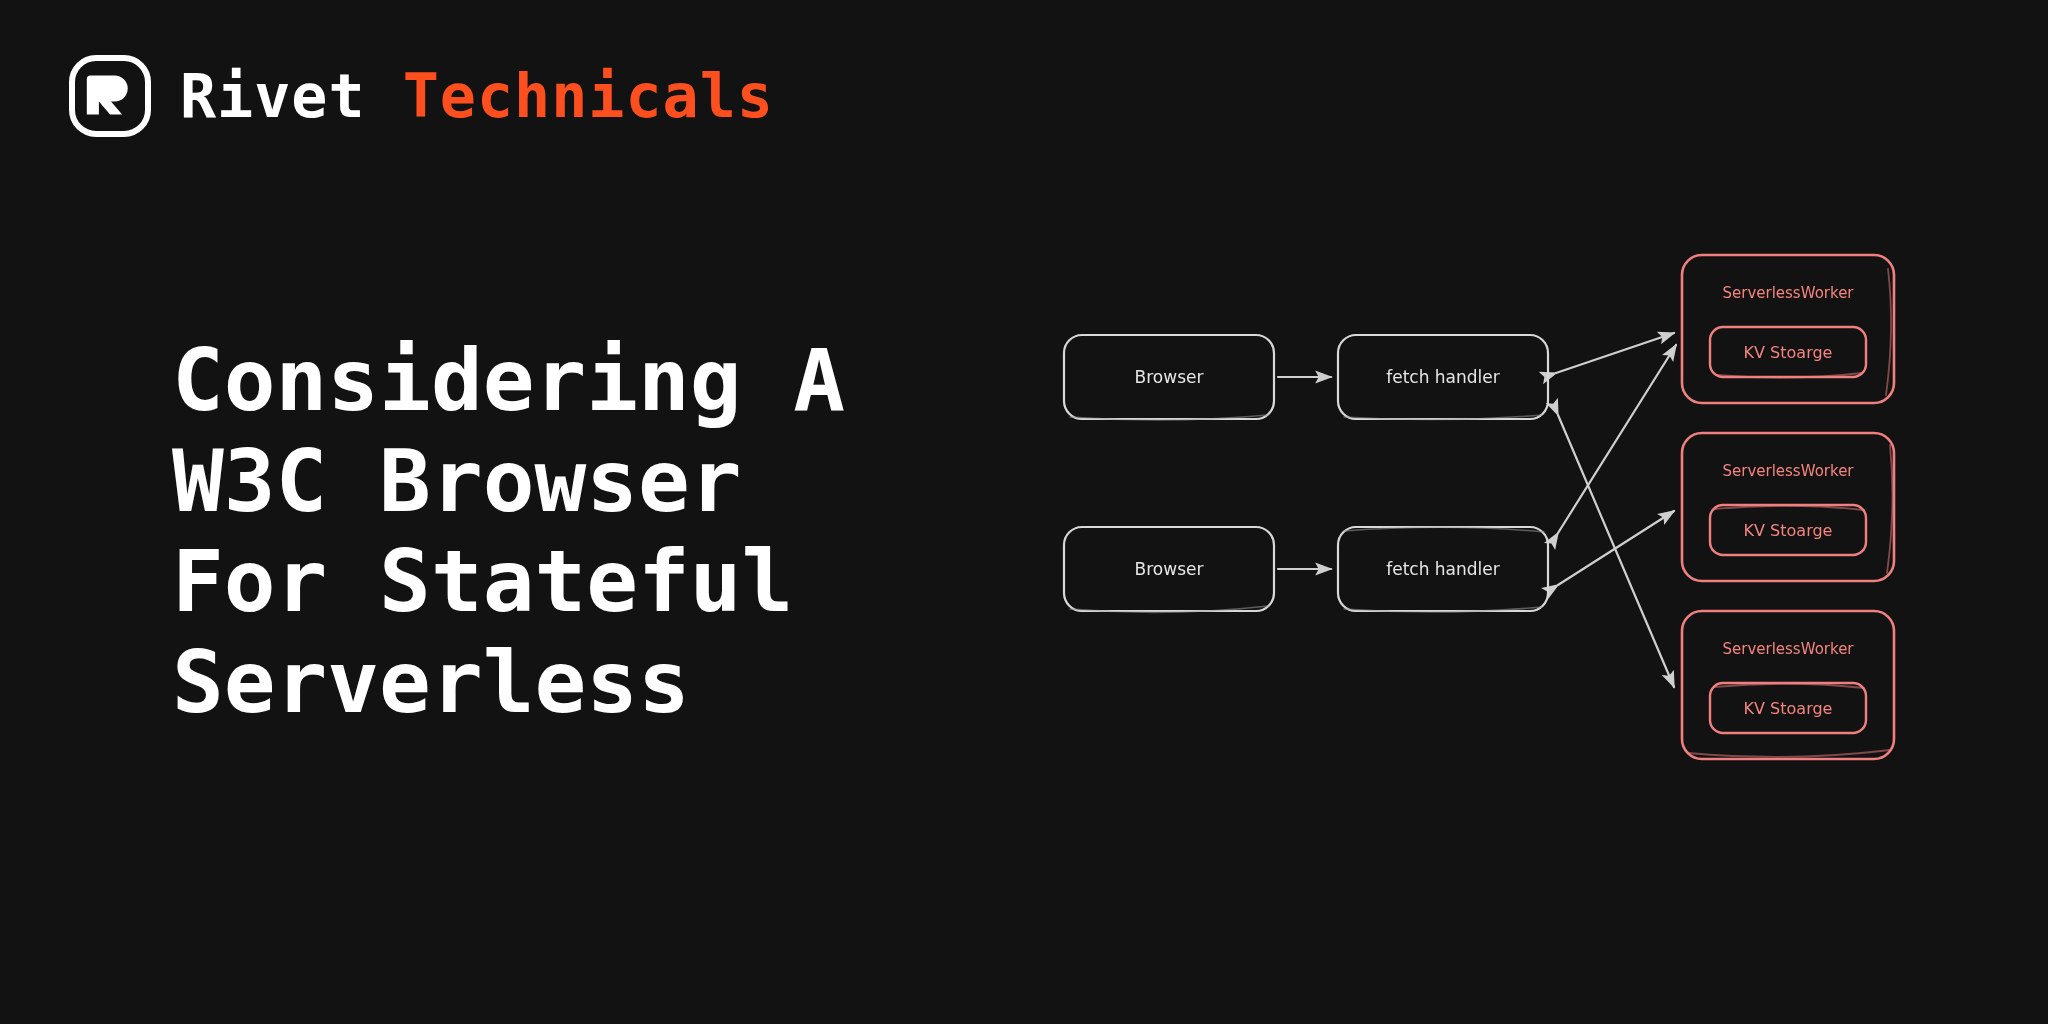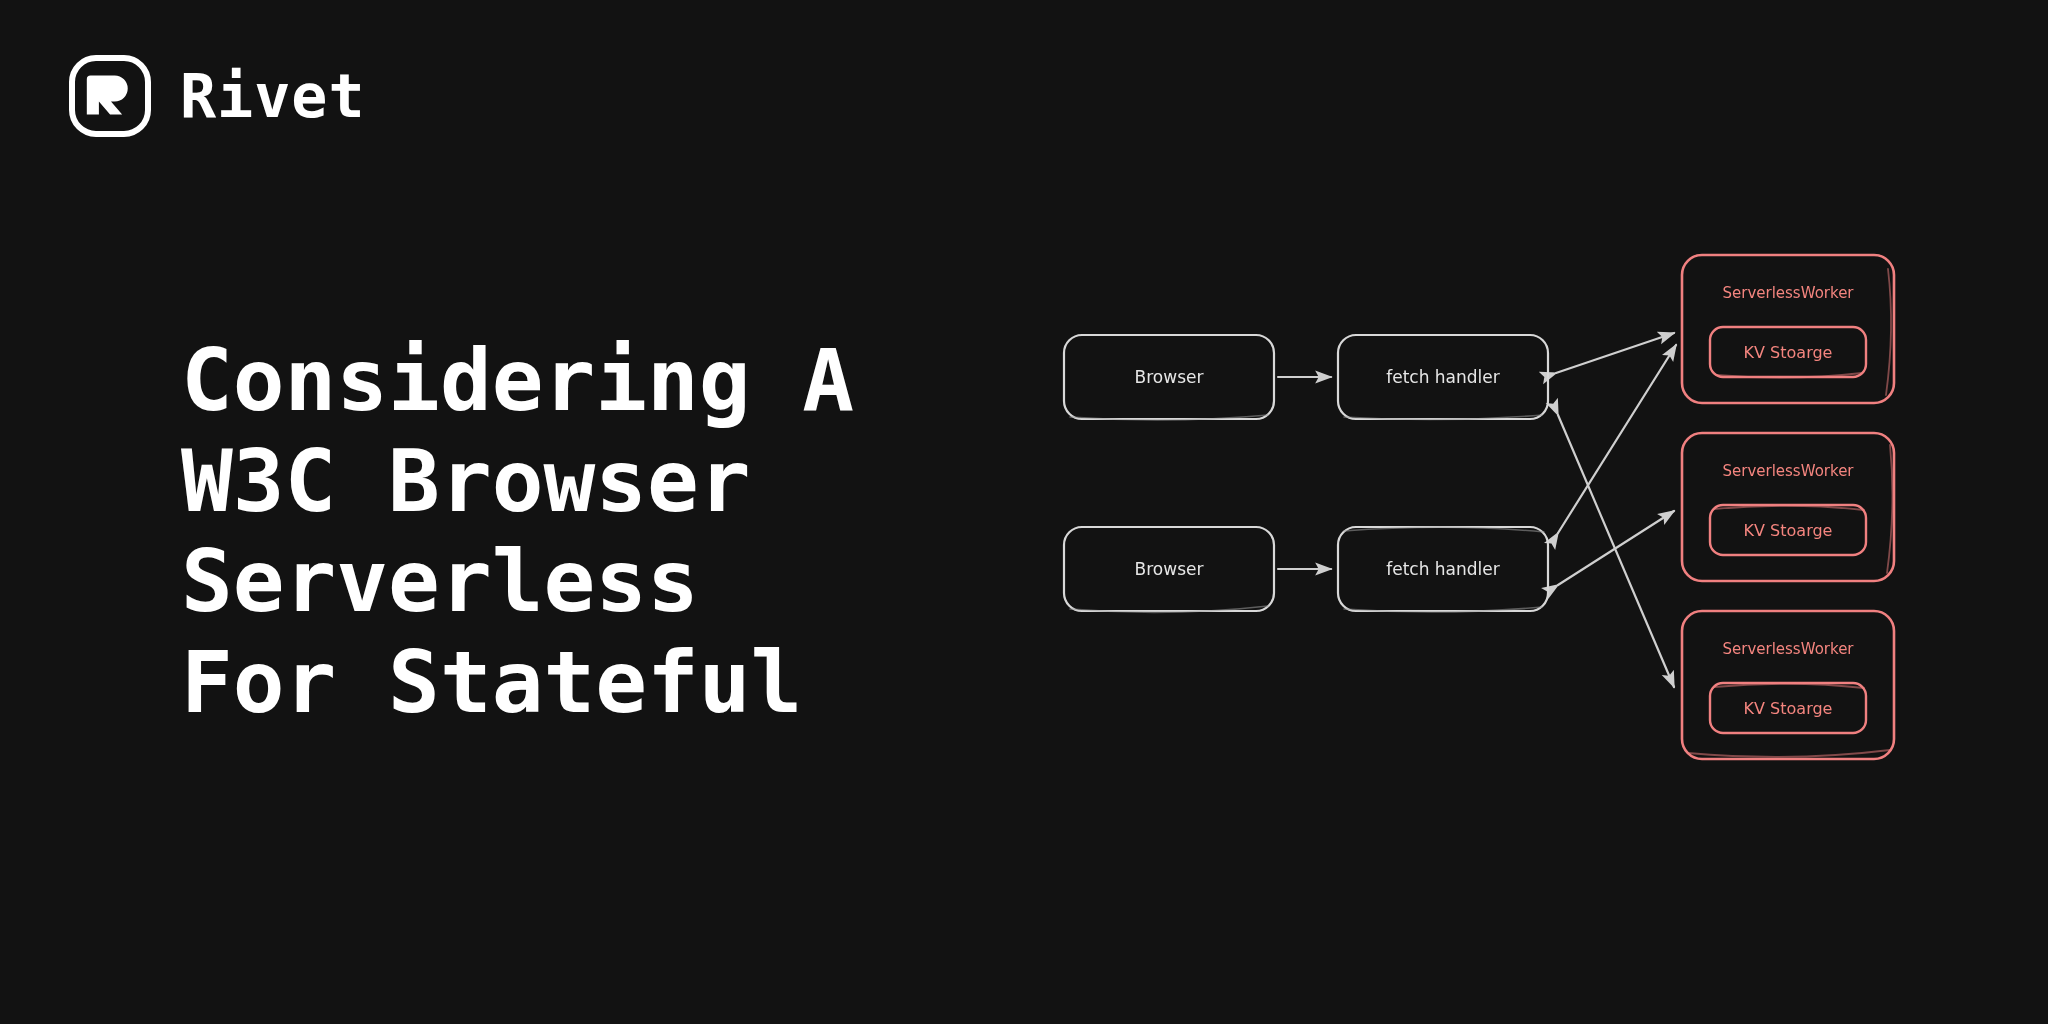--- a/index.html
+++ b/index.html
@@ -54,21 +54,21 @@
     white-space: pre;
   }
 
   .brand-name { color: #ffffff; }
   .brand-sep  { color: #ffffff; }
   .brand-sub  { color: #ff4f1f; }
 
   
   .headline {
     position: absolute;
-    left: 181px;
+    left: 172px;
     top: 330px;
     width: 920px;
   }
 
   .headline-line {
     display: block;
     color: #ffffff;
     font-family: "DejaVu Sans Mono", monospace;
     font-size: 86px;
     font-weight: 700;
@@ -172,28 +172,29 @@
 <div class="page">
 
   <div class="brand">
     <svg class="brand-logo" viewBox="0 0 84 84" aria-hidden="true">
       <rect x="4" y="4" width="76" height="76" rx="24" ry="24" fill="none" stroke="#ffffff" stroke-width="6"></rect>
       <path d="M28 22 h19 a14 14 0 0 1 0 28 h-4 l12 14 h-13 l-12 -14 v14 h-13 v-38 a4 4 0 0 1 4 -4 z" fill="#ffffff" stroke="none" transform="translate(3,1) scale(0.93)"></path>
     </svg>
     <div class="brand-words">
       <span class="brand-name">Rivet</span>
       <span class="brand-sep"> </span>
+      <span class="brand-sub">Technicals</span>
     </div>
   </div>
 
   <div class="headline">
     <span class="headline-line">Considering A</span>
     <span class="headline-line">W3C Browser</span>
+    <span class="headline-line">For Stateful</span>
     <span class="headline-line">Serverless</span>
-    <span class="headline-line">For Stateful</span>
   </div>
 
   <div class="diagram">
     <svg viewBox="0 0 900 520" xmlns="http://www.w3.org/2000/svg">
       <defs>
         <marker id="arrowhead" markerWidth="9" markerHeight="9" refX="7.2" refY="3.4" orient="auto" markerUnits="strokeWidth">
           <path d="M0,0.4 L8,3.4 L0,6.4 L1.6,3.4 Z" fill="#cfcfcf"></path>
         </marker>
       </defs>
 

